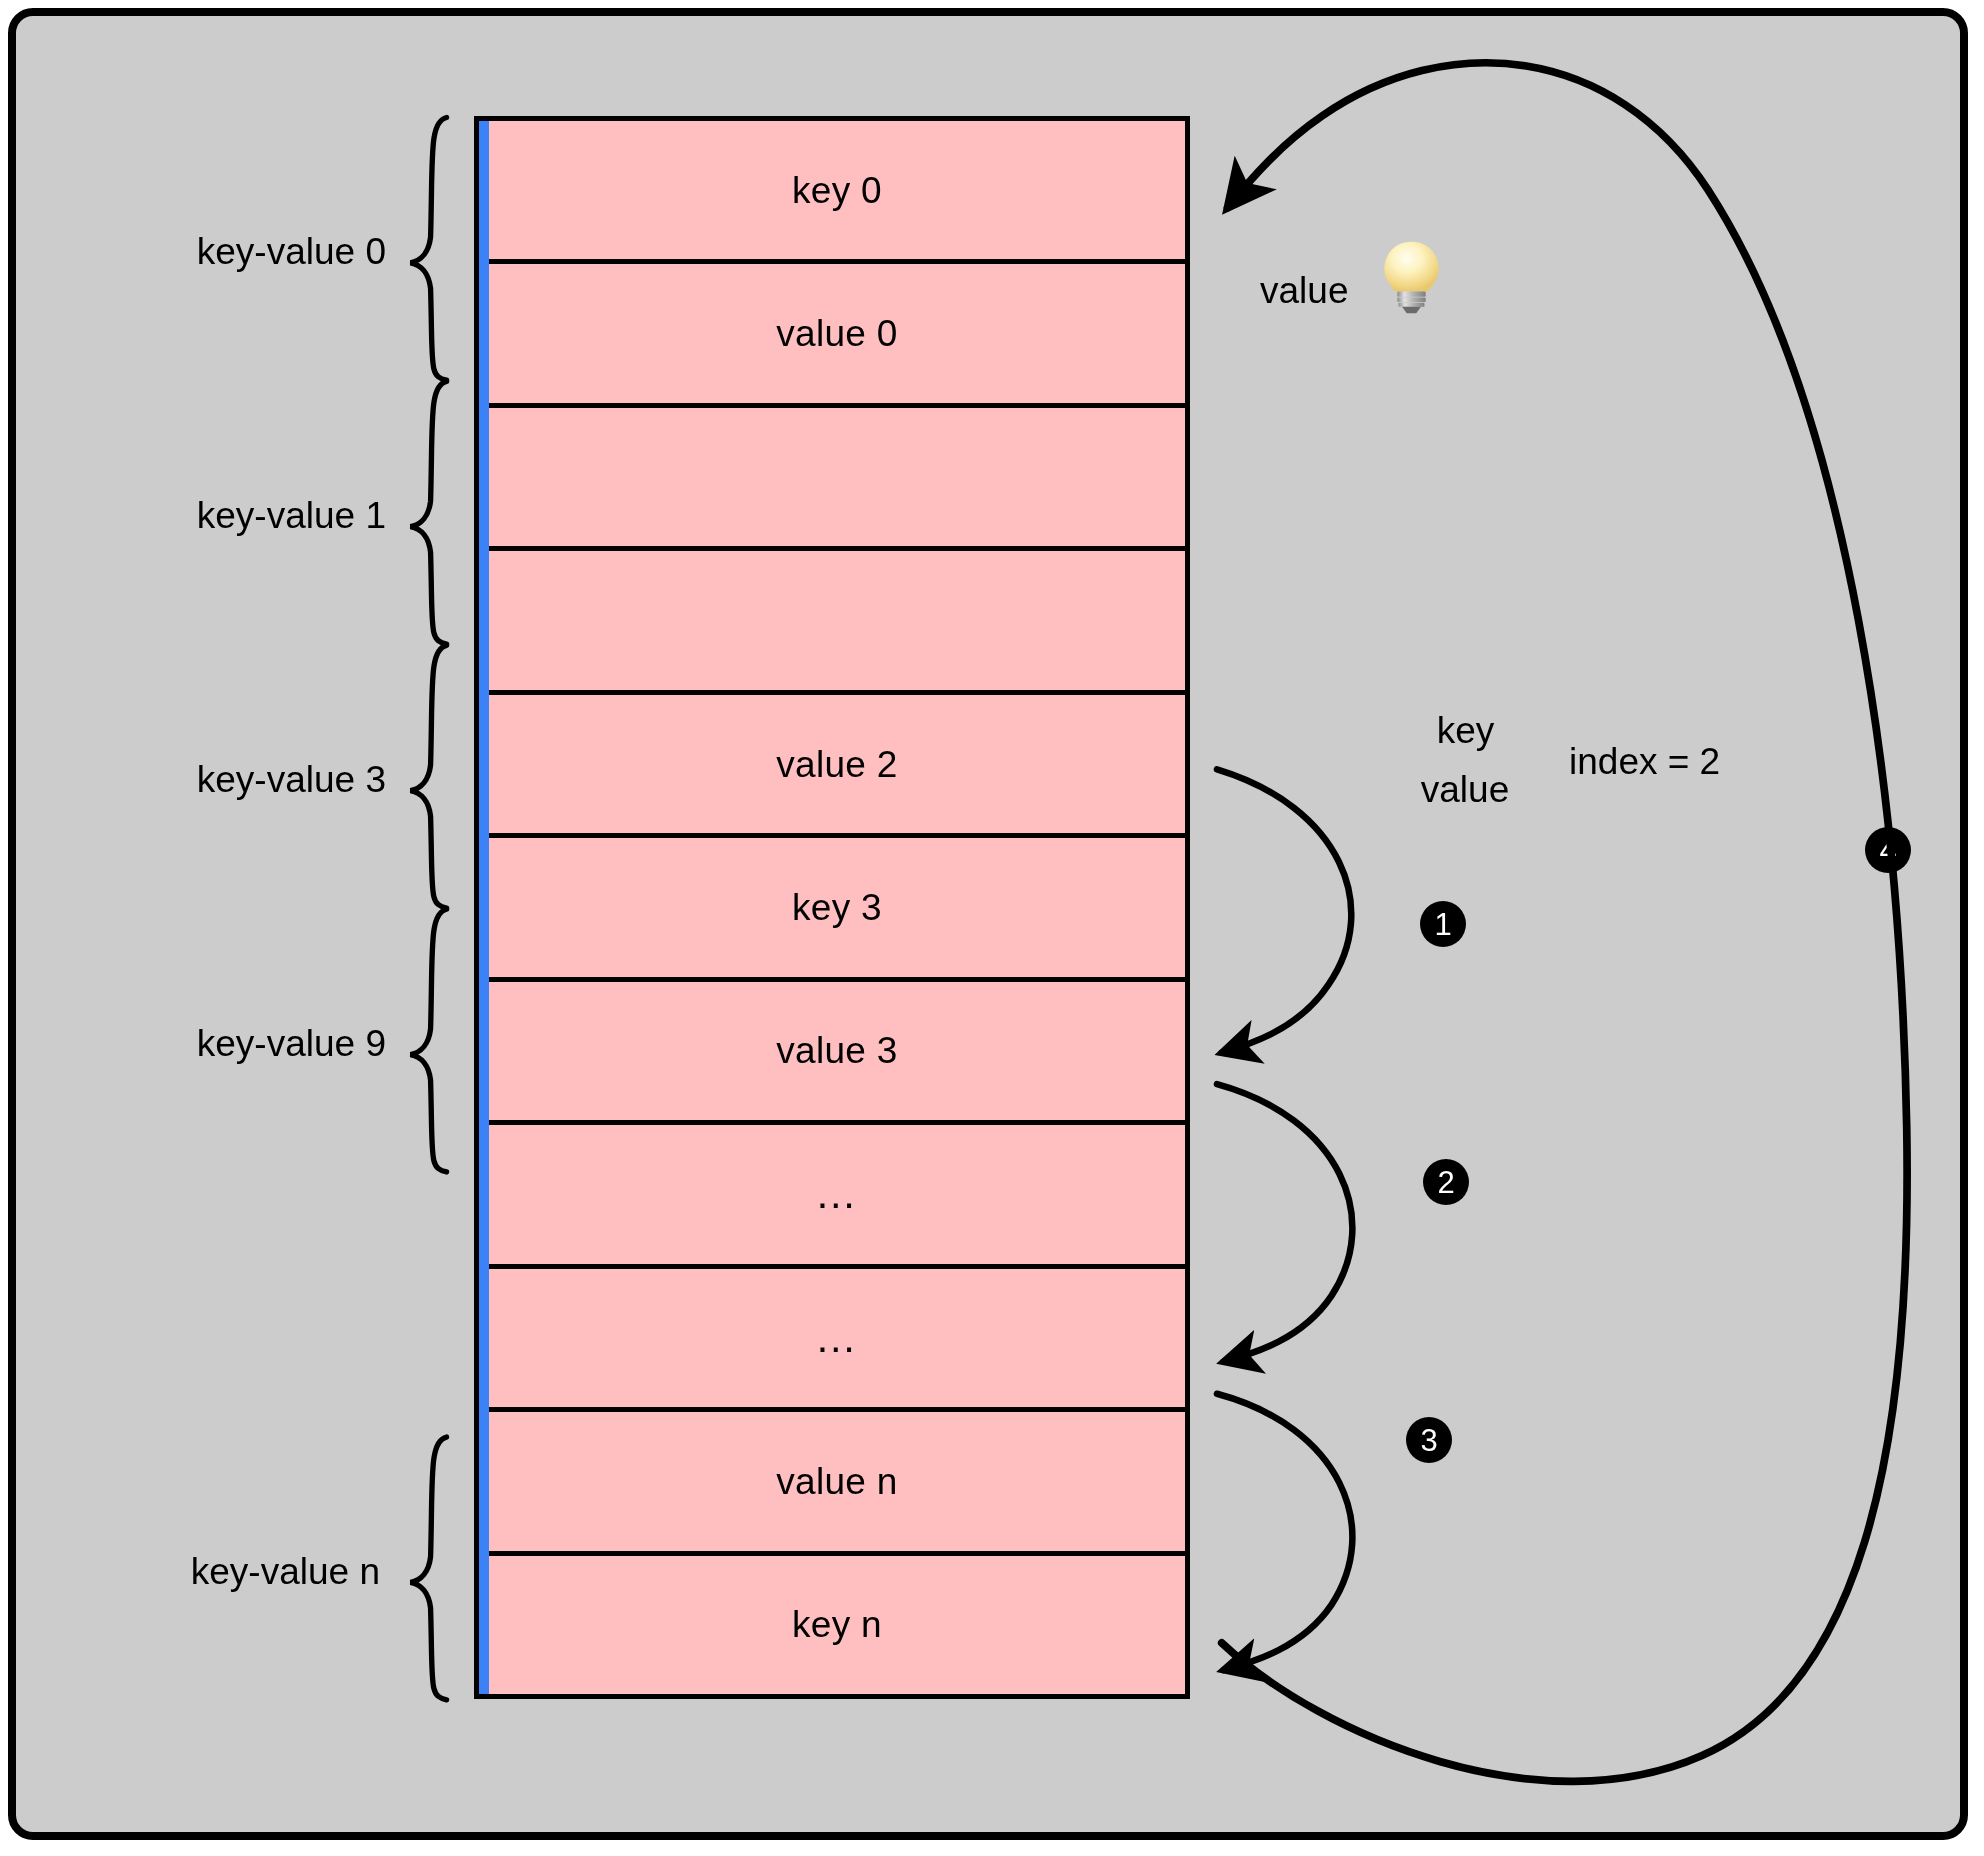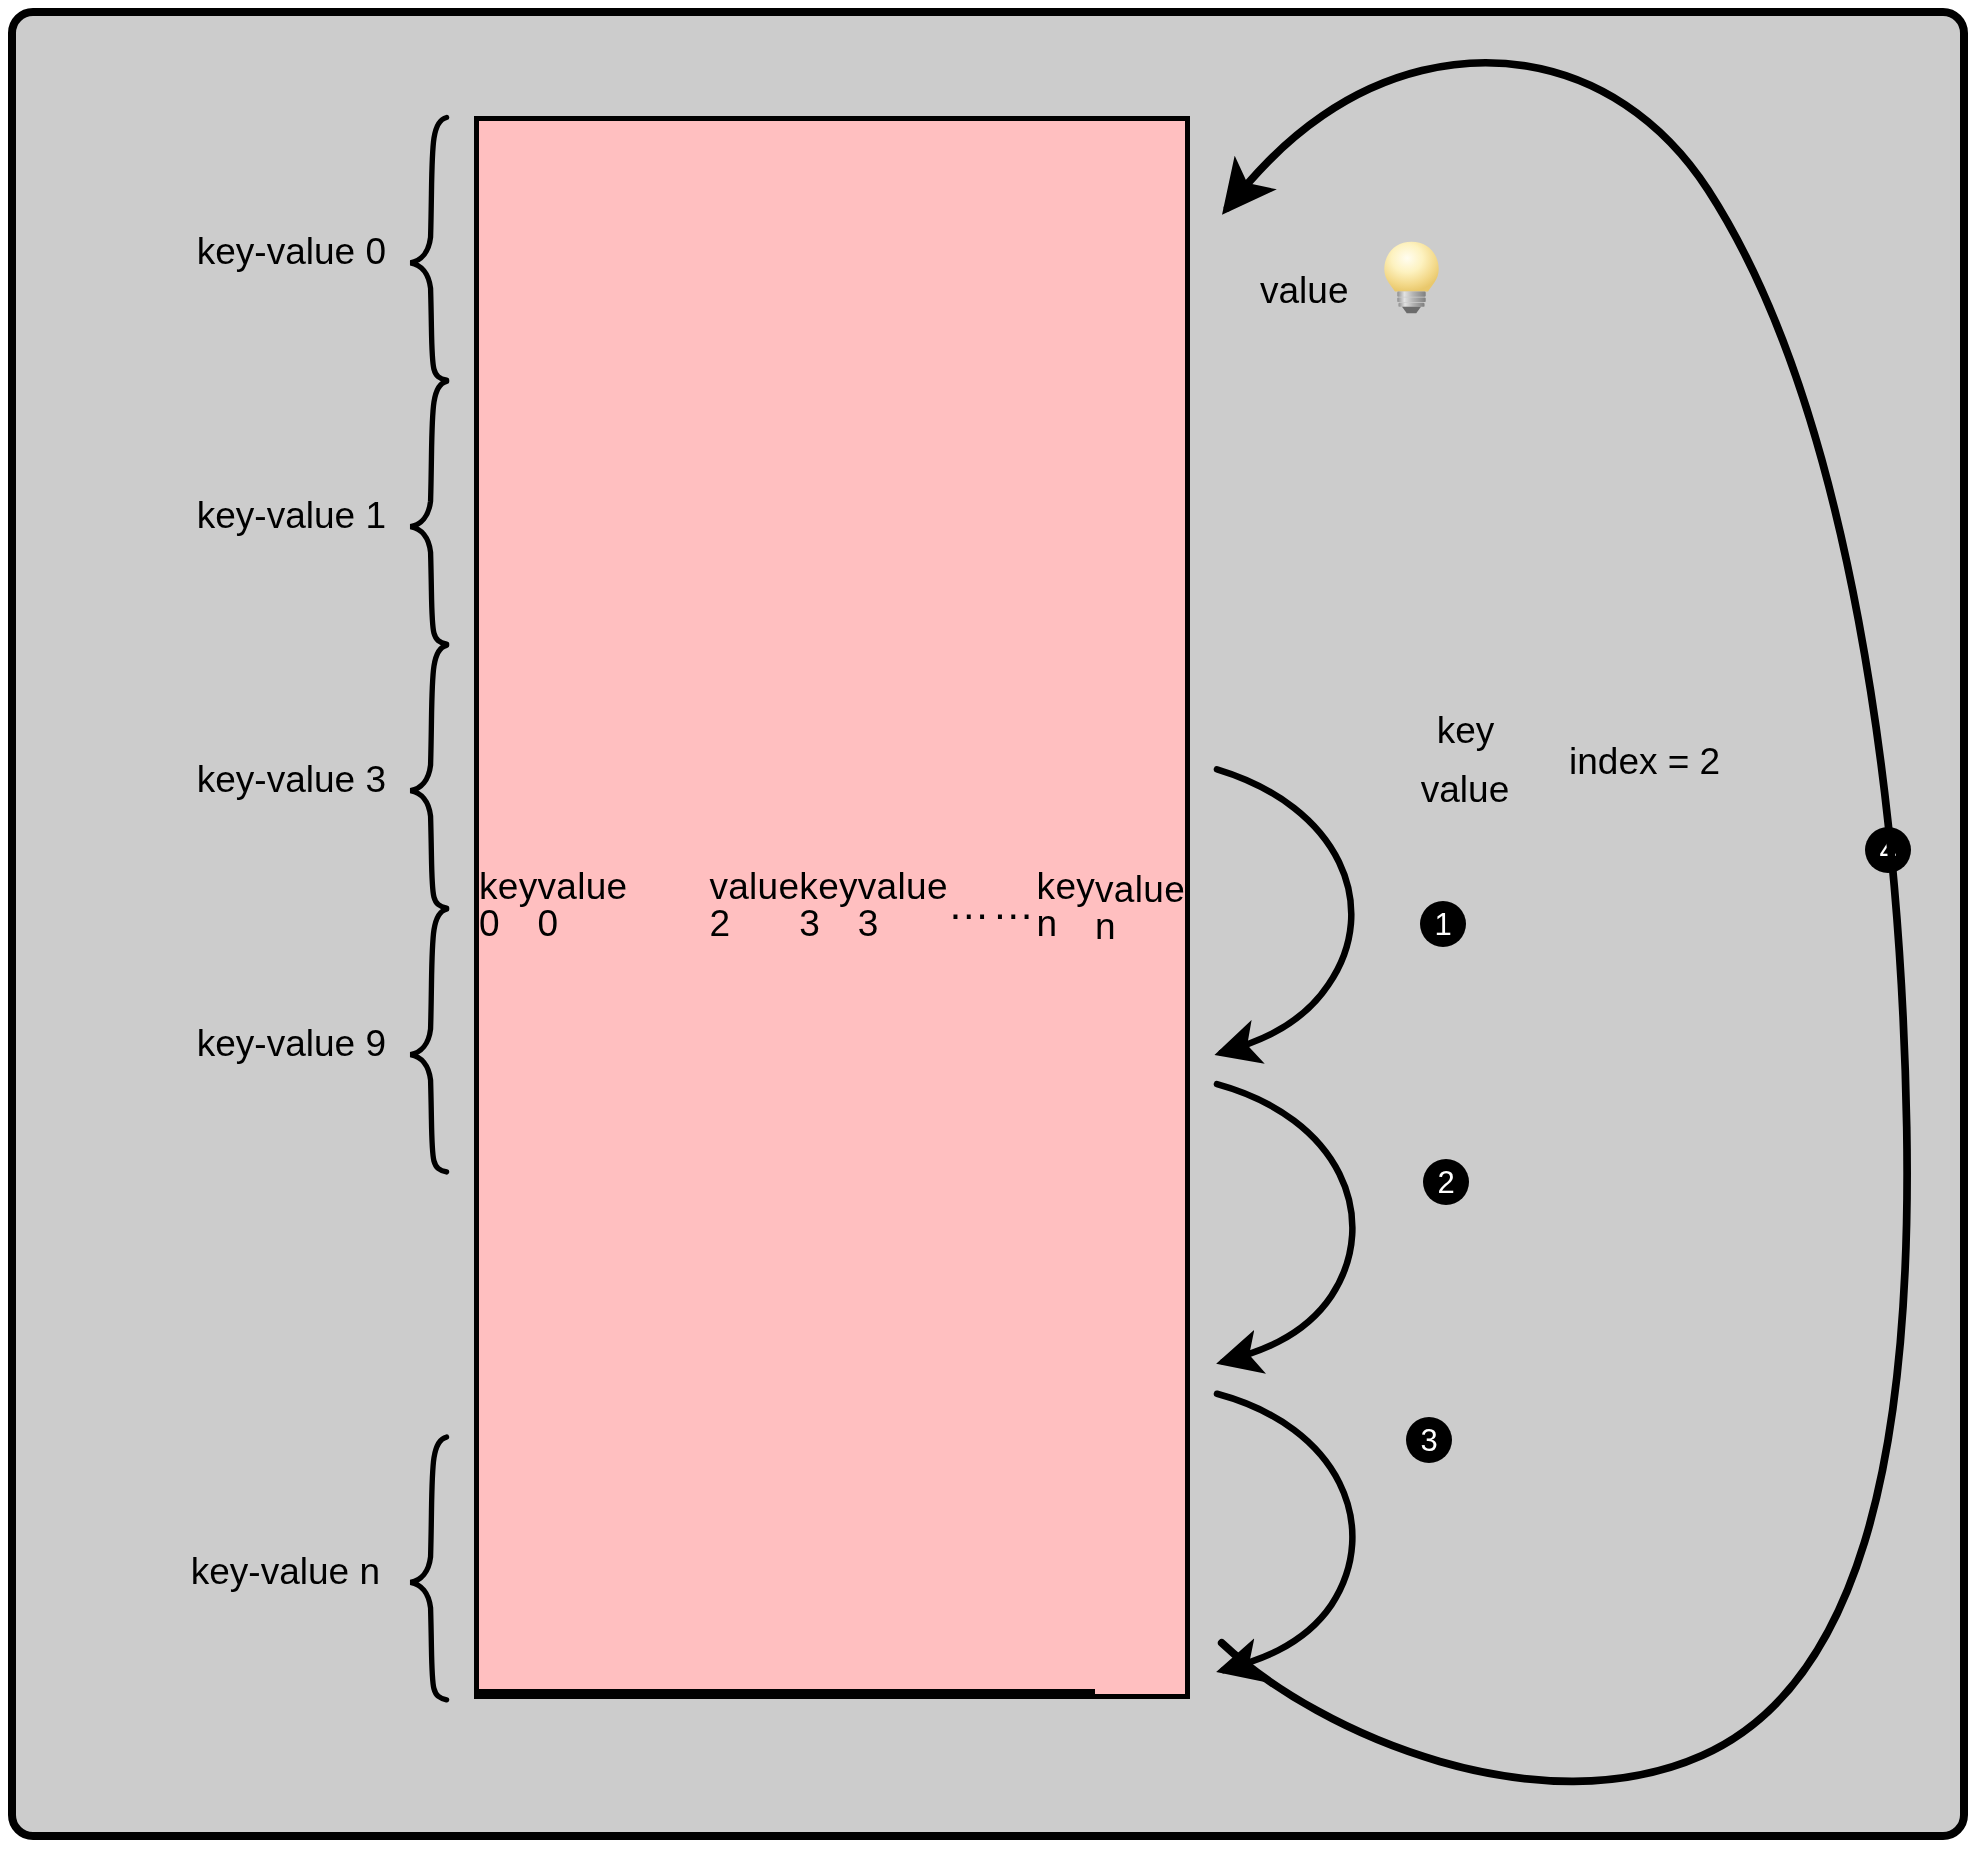--- a/index.html
+++ b/index.html
@@ -21,21 +21,21 @@
     box-sizing:border-box;
   }
   
   .kv-table{
     position:absolute;
     left:474px;top:116px;
     width:716px;height:1583px;
     border:5.3px solid #000;
     box-sizing:border-box;
     background:#3b82f6;
-    display:flex;flex-direction:row;
+    display:flex;flex-direction:column;padding-left:10px;
   }
   .kv-row{
     flex:1 1 0;
     border-bottom:5.3px solid #000;
     background:#ffbfc0;
     display:flex;align-items:center;justify-content:center;
     box-sizing:border-box;
     position:relative;
   }
   .kv-row:last-child{border-bottom:none;}
@@ -122,24 +122,24 @@
     <div class="kv-row">
         <span>value 3</span>
       </div>
     <div class="kv-row">
         <span class="ellipsis">…</span>
       </div>
     <div class="kv-row">
         <span class="ellipsis">…</span>
       </div>
     <div class="kv-row">
+        <span>value n</span>
+      </div>
+    <div class="kv-row">
         <span>key n</span>
-      </div>
-    <div class="kv-row">
-        <span>value n</span>
       </div>
   </div>
 
   <div class="group-label" style="left:113px;top:231px;width:273px;">key-value 0</div>
   <div class="group-label" style="left:113px;top:495px;width:273px;">key-value 1</div>
   <div class="group-label" style="left:113px;top:759px;width:273px;">key-value 3</div>
   <div class="group-label" style="left:113px;top:1023px;width:273px;">key-value 9</div>
   <div class="group-label" style="left:107px;top:1551px;width:273px;">key-value n</div>
 
   <div class="annot" style="left:1260px;top:270px;">value</div>

